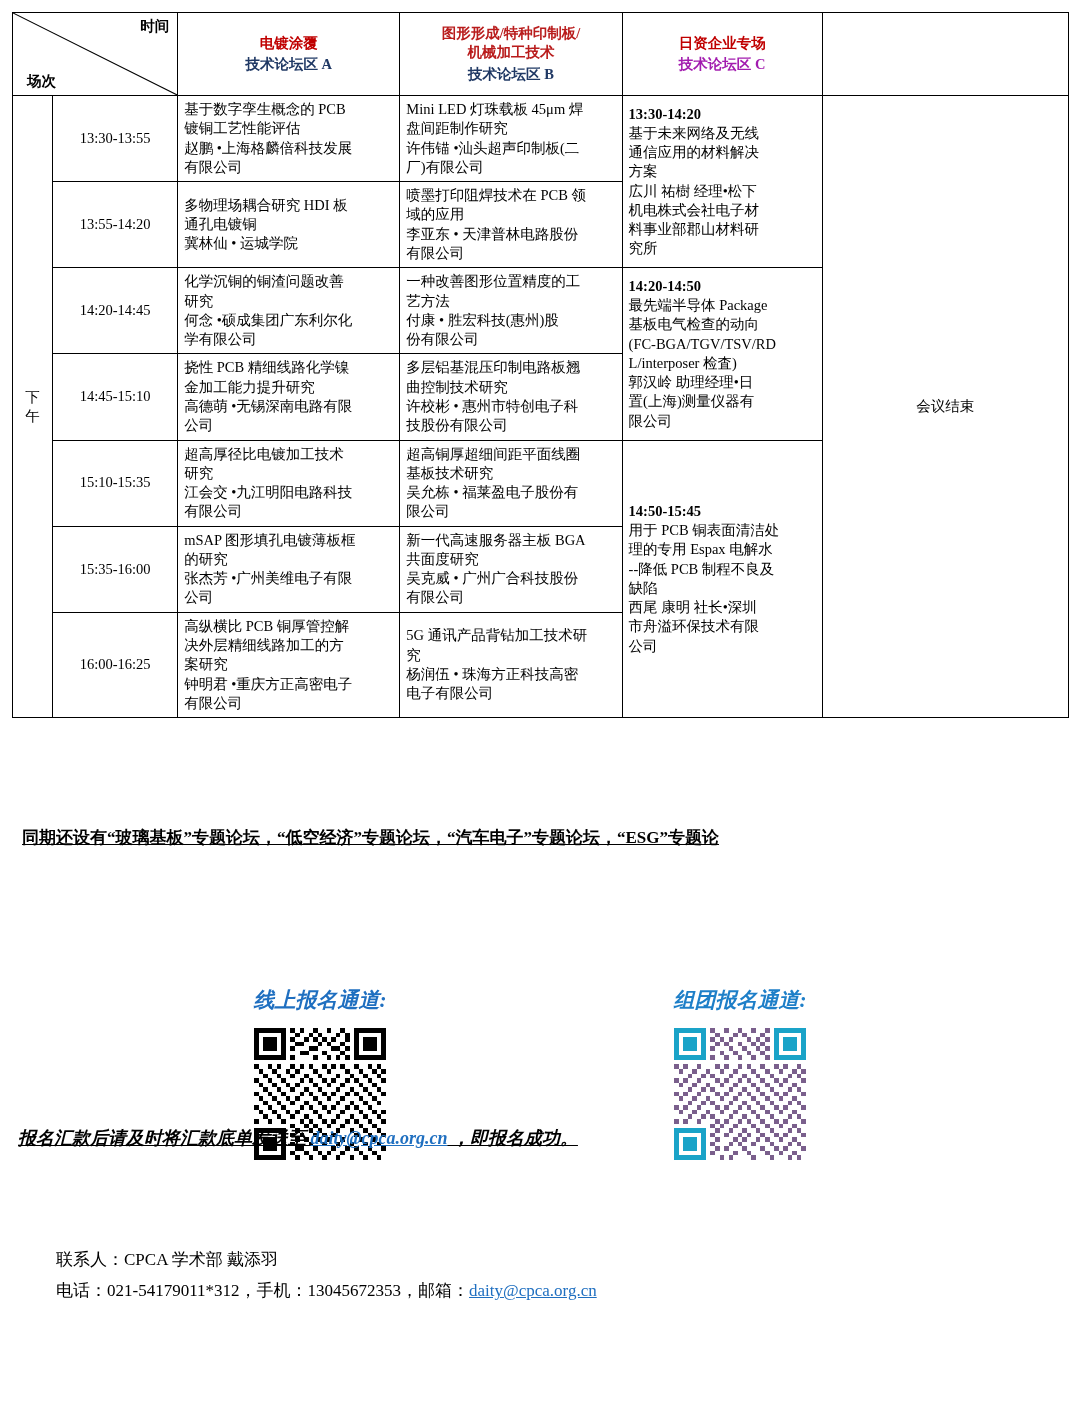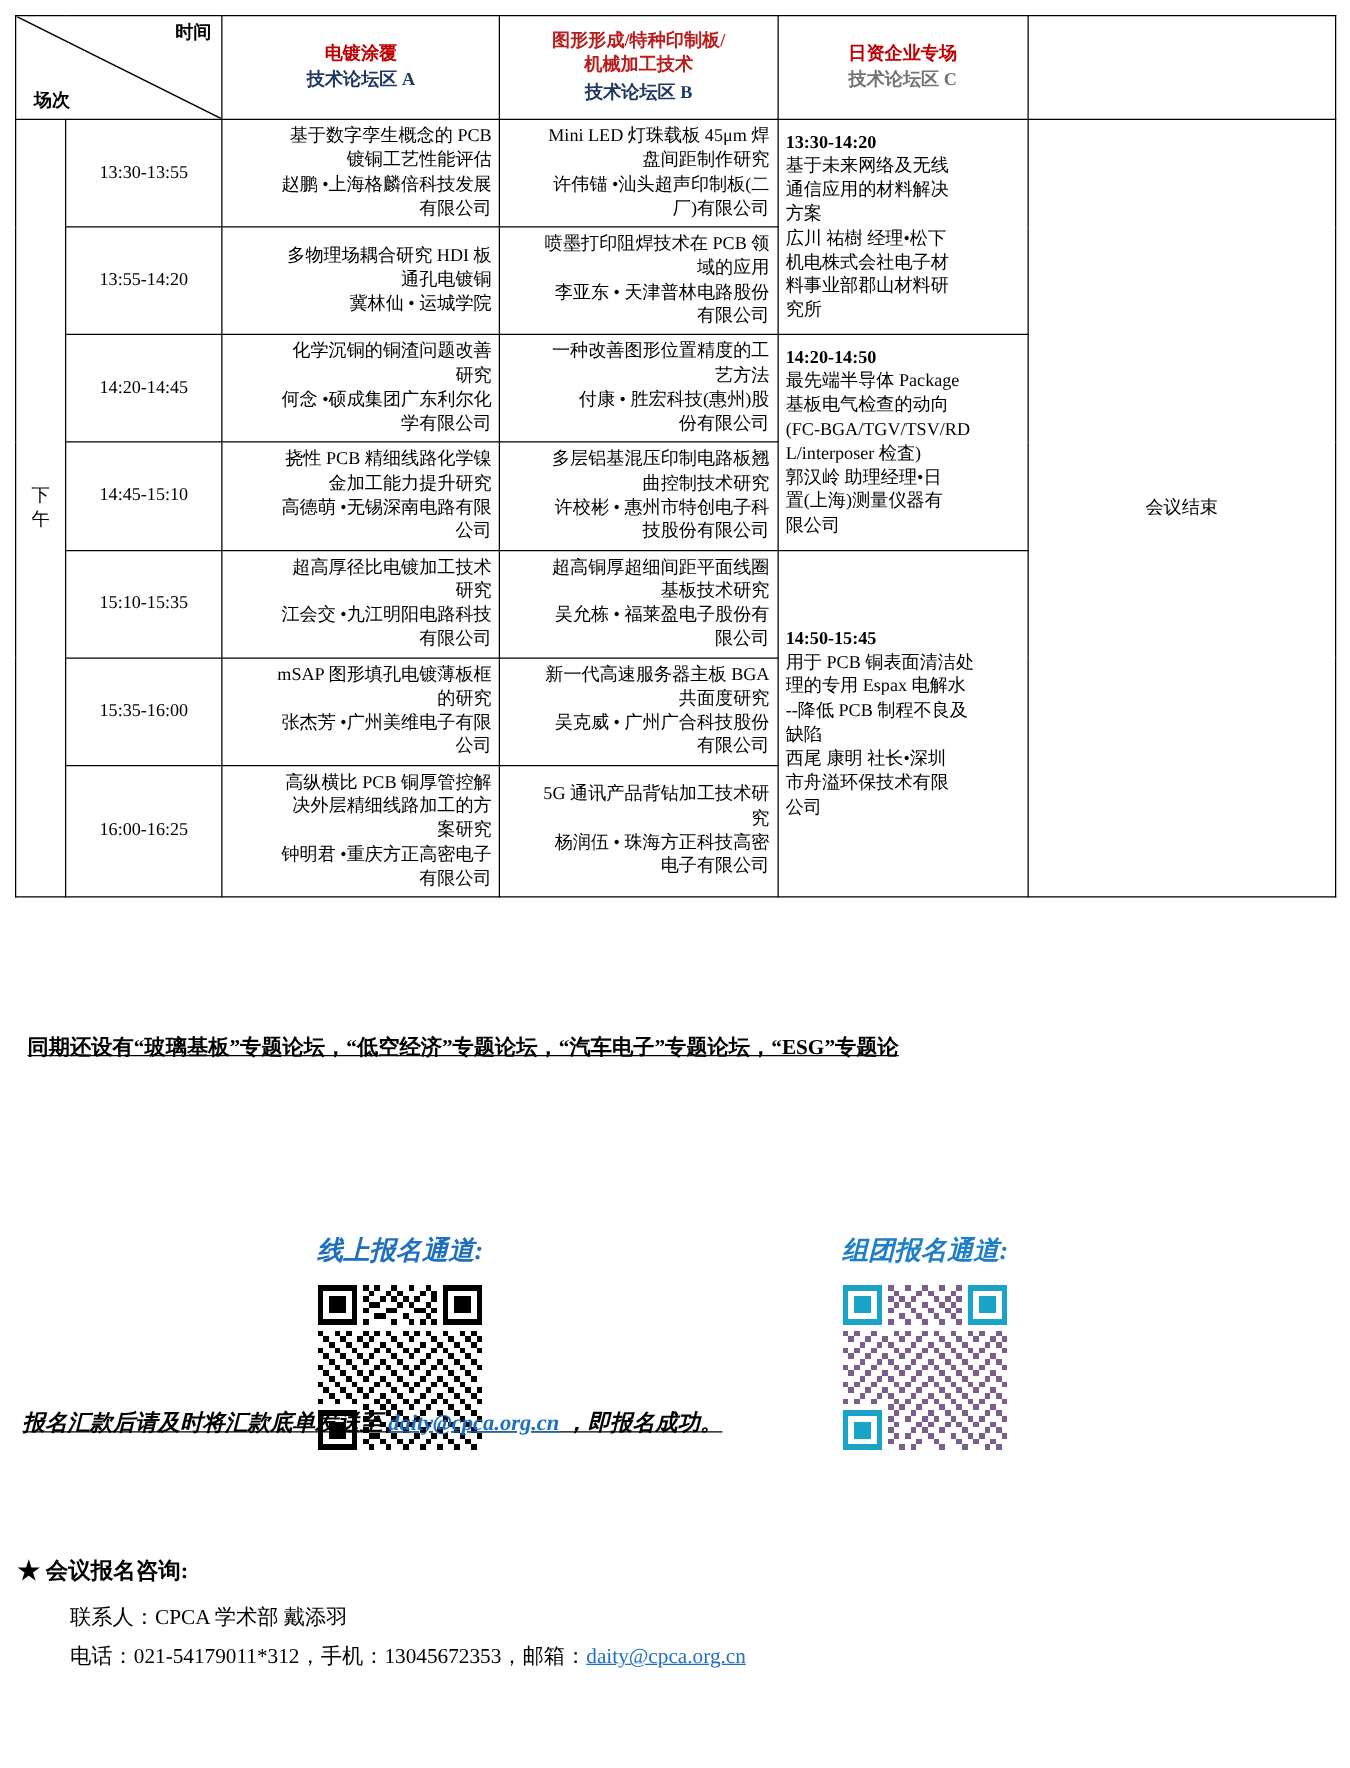--- a/index.html
+++ b/index.html
@@ -63,21 +63,21 @@
   }
   .hdr-title.b {
     color: #b91c1c;
   }
   .hdr-sub {
     color: #1f3864;
     font-weight: bold;
     margin-top: 2px;
     white-space: nowrap;
   }
-  .hdr-sub.blue2 { color: #737373; }
+  .hdr-sub.blue2 { color: #a21caf; }
 
   
   .diag {
     position: relative;
     padding: 0 !important;
     height: 74px;
     overflow: hidden;
   }
   .diag .line {
     position: absolute;
@@ -108,21 +108,21 @@
     width: 40px;
   }
   .period-cell .ch { display: block; line-height: 1.3; }
 
   .time-cell {
     text-align: center;
     font-size: 14.5px;
     white-space: nowrap;
   }
   .sess-cell {
-    text-align: right;
+    text-align: left;
     font-size: 14.5px;
   }
   .sess-cell .ln { display: block; }
 
   .c-cell {
     text-align: left;
     font-size: 14.5px;
   }
   .c-cell .tt { font-weight: bold; display:block; }
   .c-cell .ln { display: block; }
@@ -904,20 +904,19 @@
         </svg>
       </div>
     </div>
   </div>
 
   <div class="email-line">
     <span>报名汇款后请及时将汇款底单发送至 </span><span class="mail">daity@cpca.org.cn</span><span> ，即报名成功。</span>
   </div>
 
   <div class="contact">
-    <div class="hd">★ 会议报名咨询:</div>
     <div class="row">联系人：CPCA 学术部 戴添羽</div>
     <div class="row">
       <span>电话：021-54179011*312，手机：13045672353，邮箱：</span><span class="mail">daity@cpca.org.cn</span>
     </div>
   </div>
 
 </div>
 
 </body></html>

